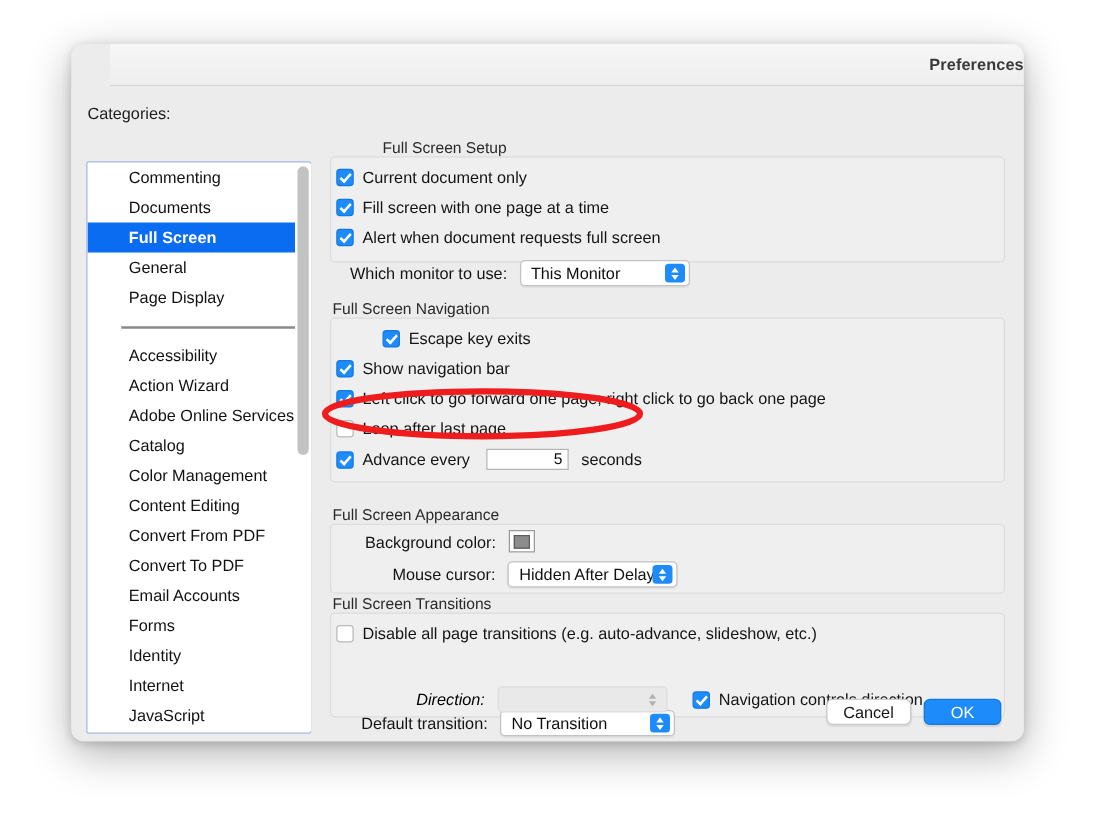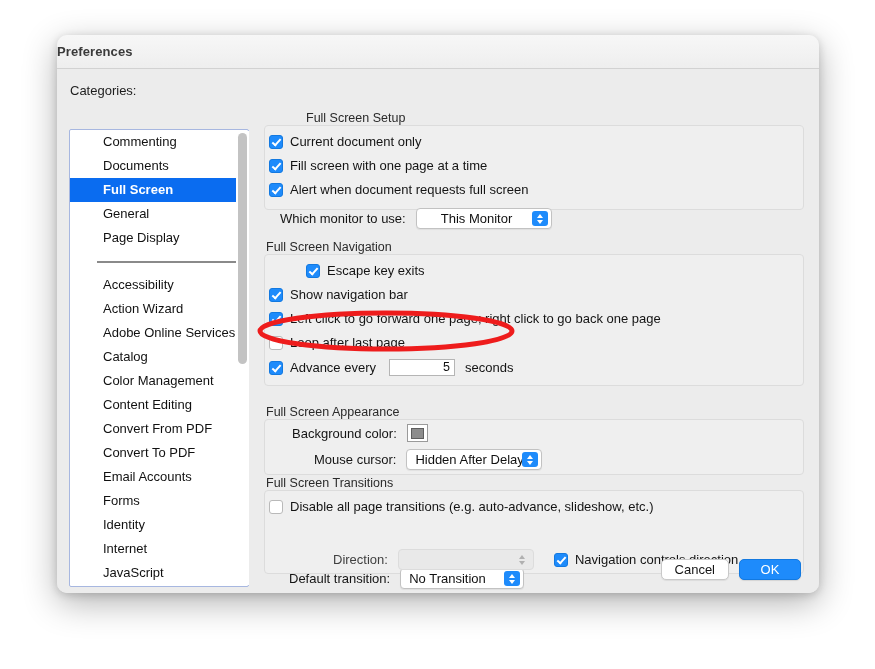--- a/index.html
+++ b/index.html
@@ -31,21 +31,22 @@
     box-shadow: 0 10px 34px rgba(0,0,0,0.30), 0 2px 8px rgba(0,0,0,0.16);
     overflow: hidden;
   }
 
   .titlebar {
     height: 33px;
     background: linear-gradient(#f7f7f7, #eeeeee);
     border-bottom: 1px solid #d2d2d2;
     display: flex;
     align-items: center;
-    justify-content: flex-start;
+    justify-content: flex-end;
+    margin-left: 31px;
   }
   .titlebar .title {
     font-size: 13px;
     font-weight: bold;
     color: #3a3a3a;
     letter-spacing: 0.1px;
   }
 
   .body {
     position: relative;
@@ -180,21 +181,21 @@
     font-size: 13px;
     color: #141414;
     white-space: nowrap;
   }
 
   .field-label {
     font-size: 13px;
     color: #141414;
     white-space: nowrap;
   }
-  .field-label.dim { color: #404040; }
+  .field-label.dim { color: #000000; font-style: italic; }
 
   
   .popup {
     height: 21px;
     background: #ffffff;
     border: 1px solid #c2c2c2;
     border-radius: 4px;
     box-shadow: 0 1px 1px rgba(0,0,0,0.06);
     display: flex;
     align-items: center;
@@ -376,21 +377,21 @@
           <span class="cb-label">Alert when document requests full screen</span>
         </div>
 
         <div class="row" style="left:8px; top:89px;">
           <span class="cb on"></span>
           <span class="cb-label">Fill screen with one page at a time</span>
         </div>
 
         <div class="row" style="left:19px; top:139px;">
           <span class="field-label">Which monitor to use:</span>
-          <span class="popup" style="width:136px; margin-left:10px;padding-left:16px;">
+          <span class="popup" style="width:136px; margin-left:10px;">
             <span class="ptext">This Monitor</span>
             <span class="parrow">
                 <i class="up"></i>
                 <i class="down"></i>
               </span>
           </span>
         </div>
 
         <div class="group-title" style="left:5px; top:171px;">Full Screen Navigation</div>
         <div class="group-box" style="left:3px; top:185px; width:540px; height:132px;"></div>
@@ -446,21 +447,21 @@
         <div class="group-title" style="left:5px; top:407px;">Full Screen Transitions</div>
         <div class="group-box" style="left:3px; top:421px; width:540px; height:84px;"></div>
 
         <div class="row" style="left:8px; top:430px;">
           <span class="cb off"></span>
           <span class="cb-label">Disable all page transitions (e.g. auto-advance, slideshow, etc.)</span>
         </div>
 
         <div class="row" style="left:28px; top:455px;margin-top:44px;">
           <span class="field-label">Default transition:</span>
-          <span class="popup" style="width:124px; margin-left:10px;">
+          <span class="popup" style="width:140px; margin-left:10px;">
             <span class="ptext">No Transition</span>
             <span class="parrow">
                 <i class="up"></i>
                 <i class="down"></i>
               </span>
           </span>
         </div>
 
         <div class="row" style="left:72px; top:480px;">
           <span class="field-label dim">Direction:</span>

